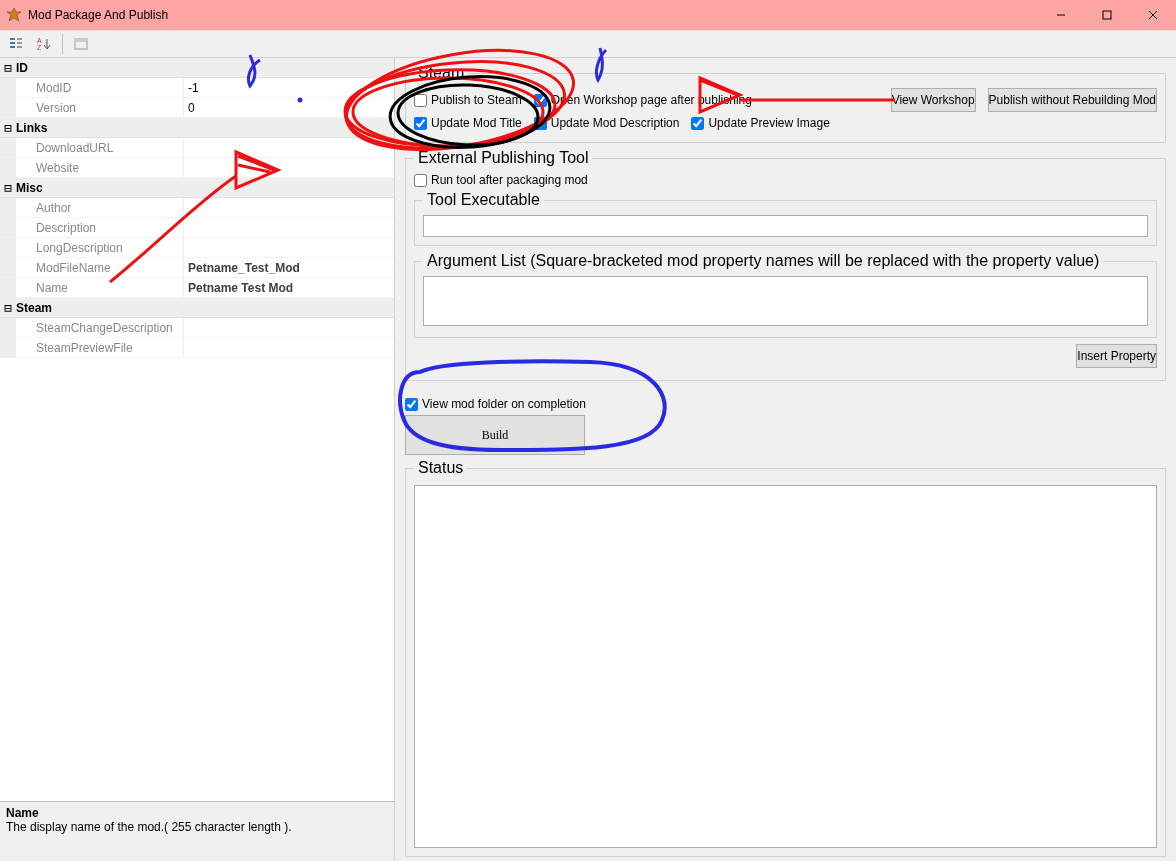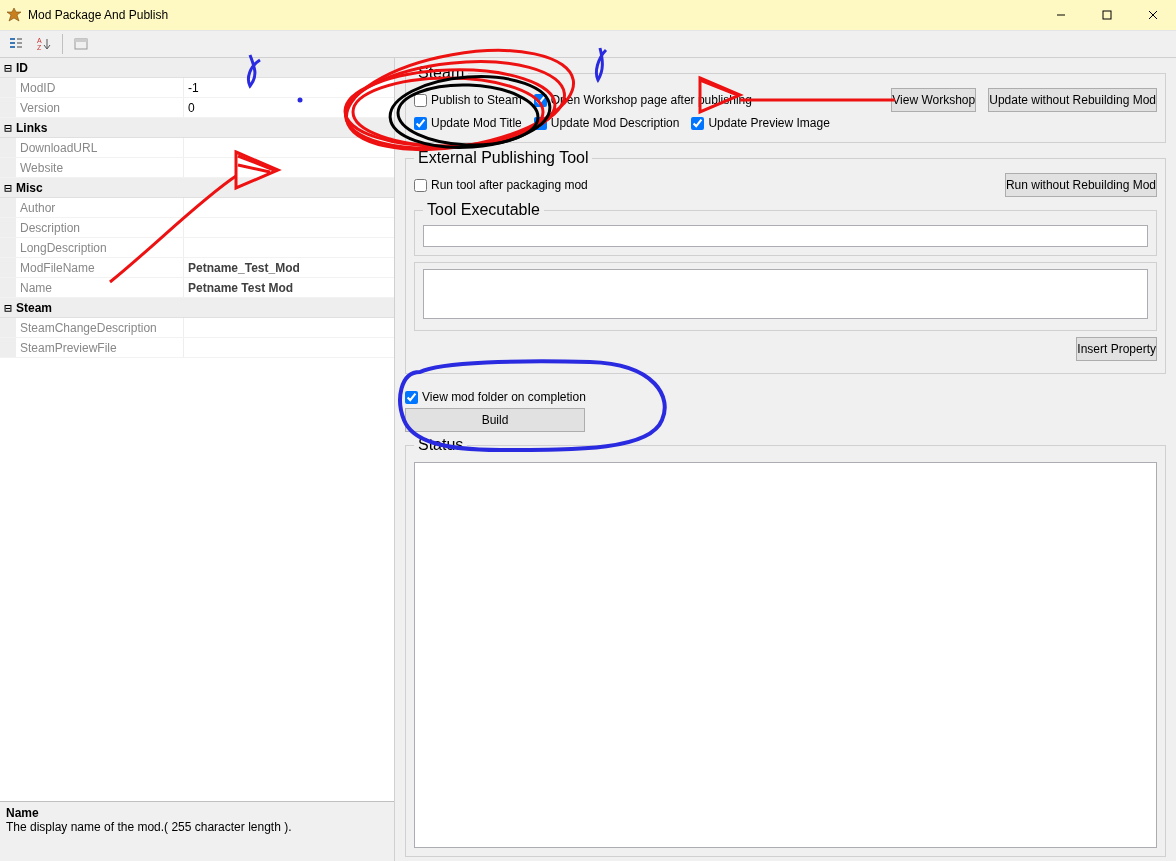--- a/index.html
+++ b/index.html
@@ -12,21 +12,21 @@
     width: 1176px;
     height: 861px;
     overflow: hidden;
     position: relative;
   }
   .titlebar {
     height: 30px;
     display: flex;
     align-items: center;
     padding: 0 0 0 6px;
-    background: #fef9c3;
+    background: #fca5a5;
   }
   .titlebar .app-icon {
     width: 16px; height: 16px;
     display: inline-block;
     margin-right: 6px;
   }
   .titlebar .title { flex: 0 0 auto; font-size: 12px; }
   .titlebar .spacer { flex: 1 1 auto; }
   .winbtn {
     width: 46px; height: 30px;
@@ -83,21 +83,21 @@
   }
   .prop-row {
     height: 20px;
     display: flex;
     align-items: center;
     border-bottom: 1px solid #f2f2f2;
   }
   .prop-row .indent { width: 16px; background: #eeeeee; height: 100%; }
   .prop-row .key {
     width: 168px;
-    padding-left: 4px;
+    padding-left: 20px;
     color: #888;
     border-right: 1px solid #eee;
     height: 100%;
     display: flex; align-items: center;
   }
   .prop-row .val {
     flex: 1; padding-left: 4px;
     height: 100%;
     display: flex; align-items: center;
   }
@@ -311,21 +311,21 @@
         <label class="chk">
           <input type="checkbox" style=""> 
             <span>Publish to Steam</span>
         </label>
         <label class="chk">
           <input type="checkbox" checked="" style=""> 
             <span>Open Workshop page after publishing</span>
         </label>
         <span style="flex:1"></span>
         <button class="win">View Workshop</button>
-        <button class="win">Update without Rebuilding Mod</button>
+        <button class="win">Publish without Rebuilding Mod</button>
       </div>
       <div class="row">
         <label class="chk">
           <input type="checkbox" checked="" style=""> 
             <span>Update Mod Title</span>
         </label>
         <label class="chk">
           <input type="checkbox" checked="" style=""> 
             <span>Update Mod Description</span>
         </label>
@@ -337,42 +337,42 @@
     </fieldset>
 
     <fieldset class="group">
       <legend>External Publishing Tool</legend>
       <div class="row">
         <label class="chk">
           <input type="checkbox" style=""> 
             <span>Run tool after packaging mod</span>
         </label>
         <span style="flex:1"></span>
-        <button class="win">Run without Rebuilding Mod</button>
       </div>
       <fieldset class="group" style="margin-top:2px;">
         <legend>Tool Executable</legend>
         <input class="text" type="text" style="">
       </fieldset>
       <fieldset class="group">
+        <legend>Argument List (Square-bracketed mod property names will be replaced with the property value)</legend>
         <textarea class="text" rows="3" style=""></textarea>
       </fieldset>
       <div class="row" style="justify-content:flex-end; margin-bottom:4px;">
         <button class="win">Insert Property</button>
       </div>
     </fieldset>
 
     <div class="row" style="margin-top:10px;">
       <label class="chk">
         <input type="checkbox" checked="" style=""> 
           <span>View mod folder on completion</span>
       </label>
     </div>
     <div class="row">
-      <button class="win" style="width:180px; height:24px;">Build</button>
+      <button class="win" style="width:180px; height:40px;font-family:Liberation Serif, serif;">Build</button>
     </div>
 
     <fieldset class="group status-fs">
       <legend>Status</legend>
       <div class="status-box"></div>
     </fieldset>
   </div>
 </div>
 
 <svg class="overlay" width="1176" height="861">

